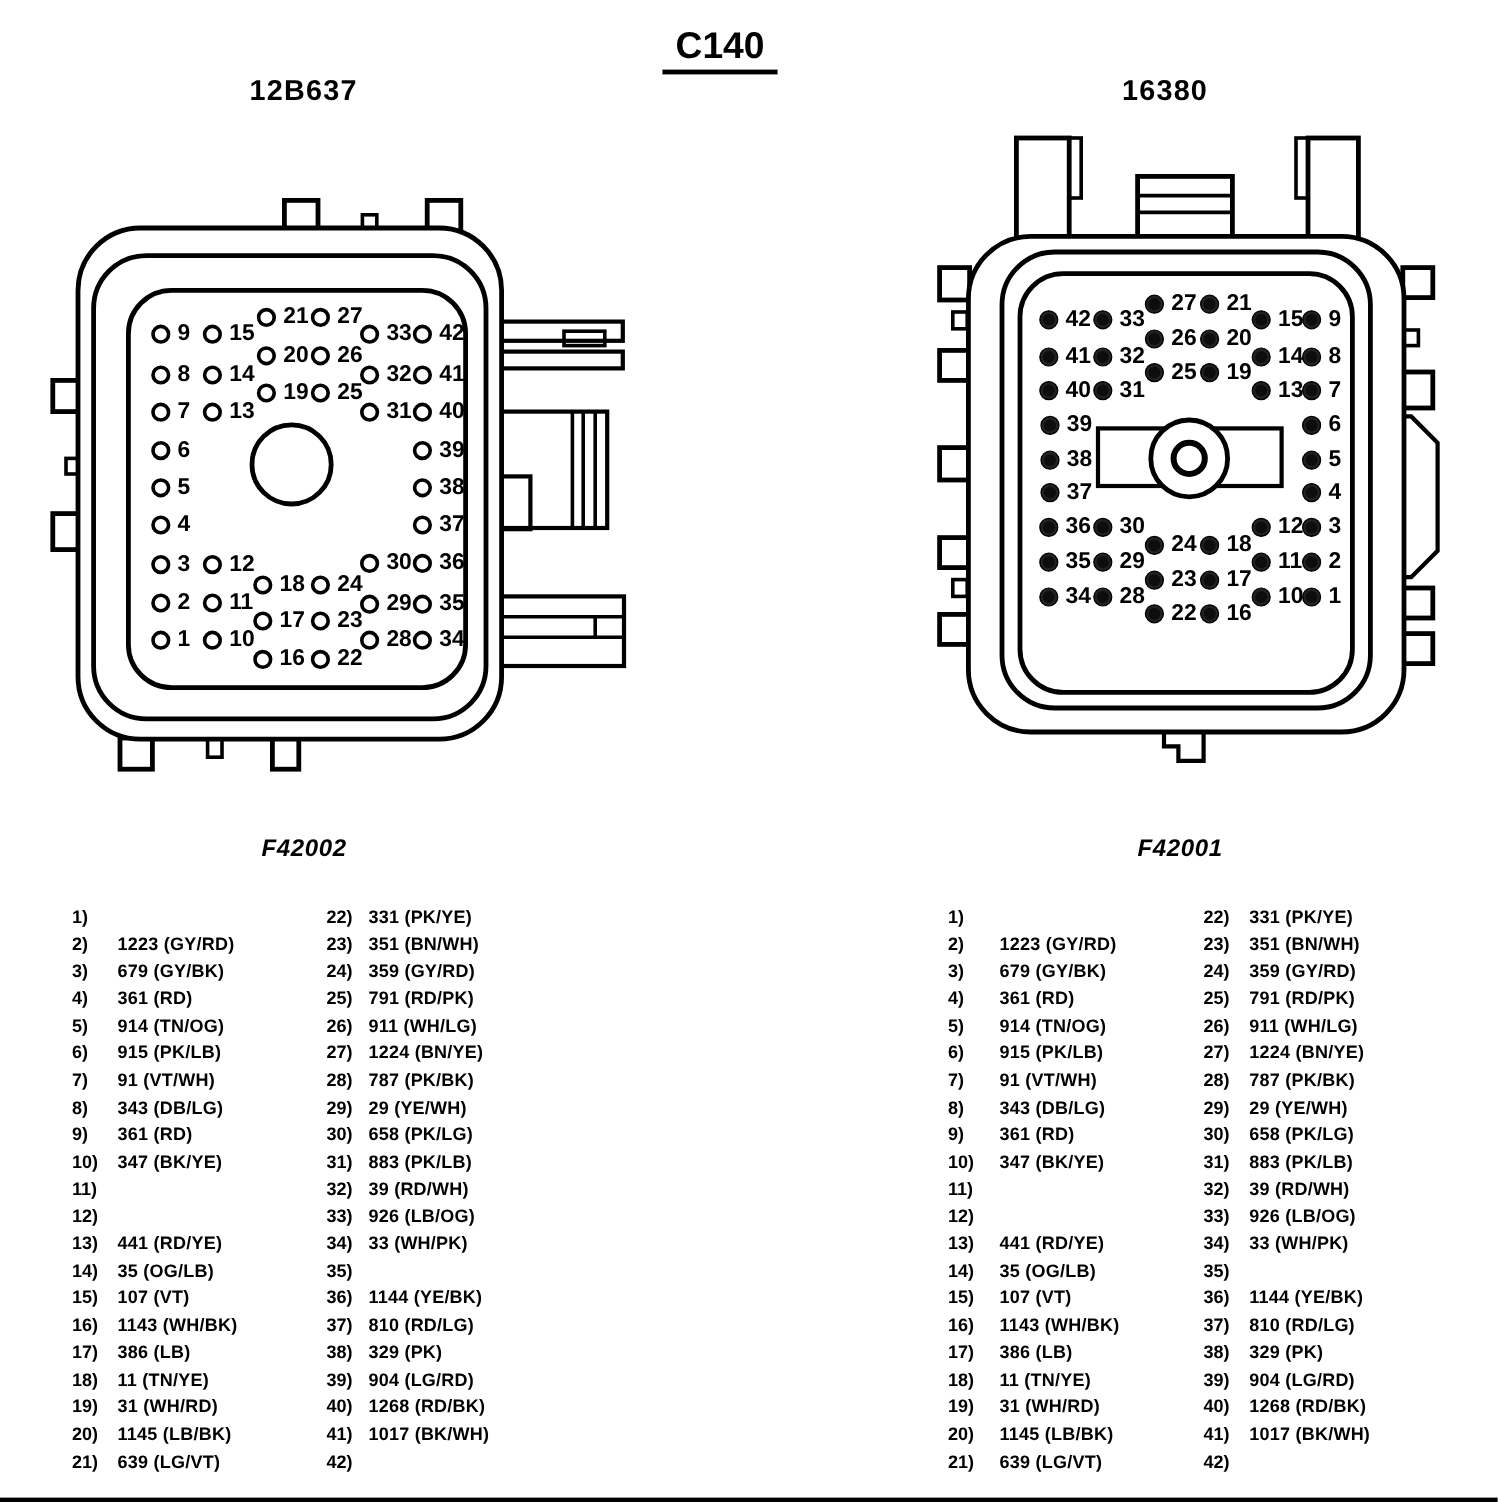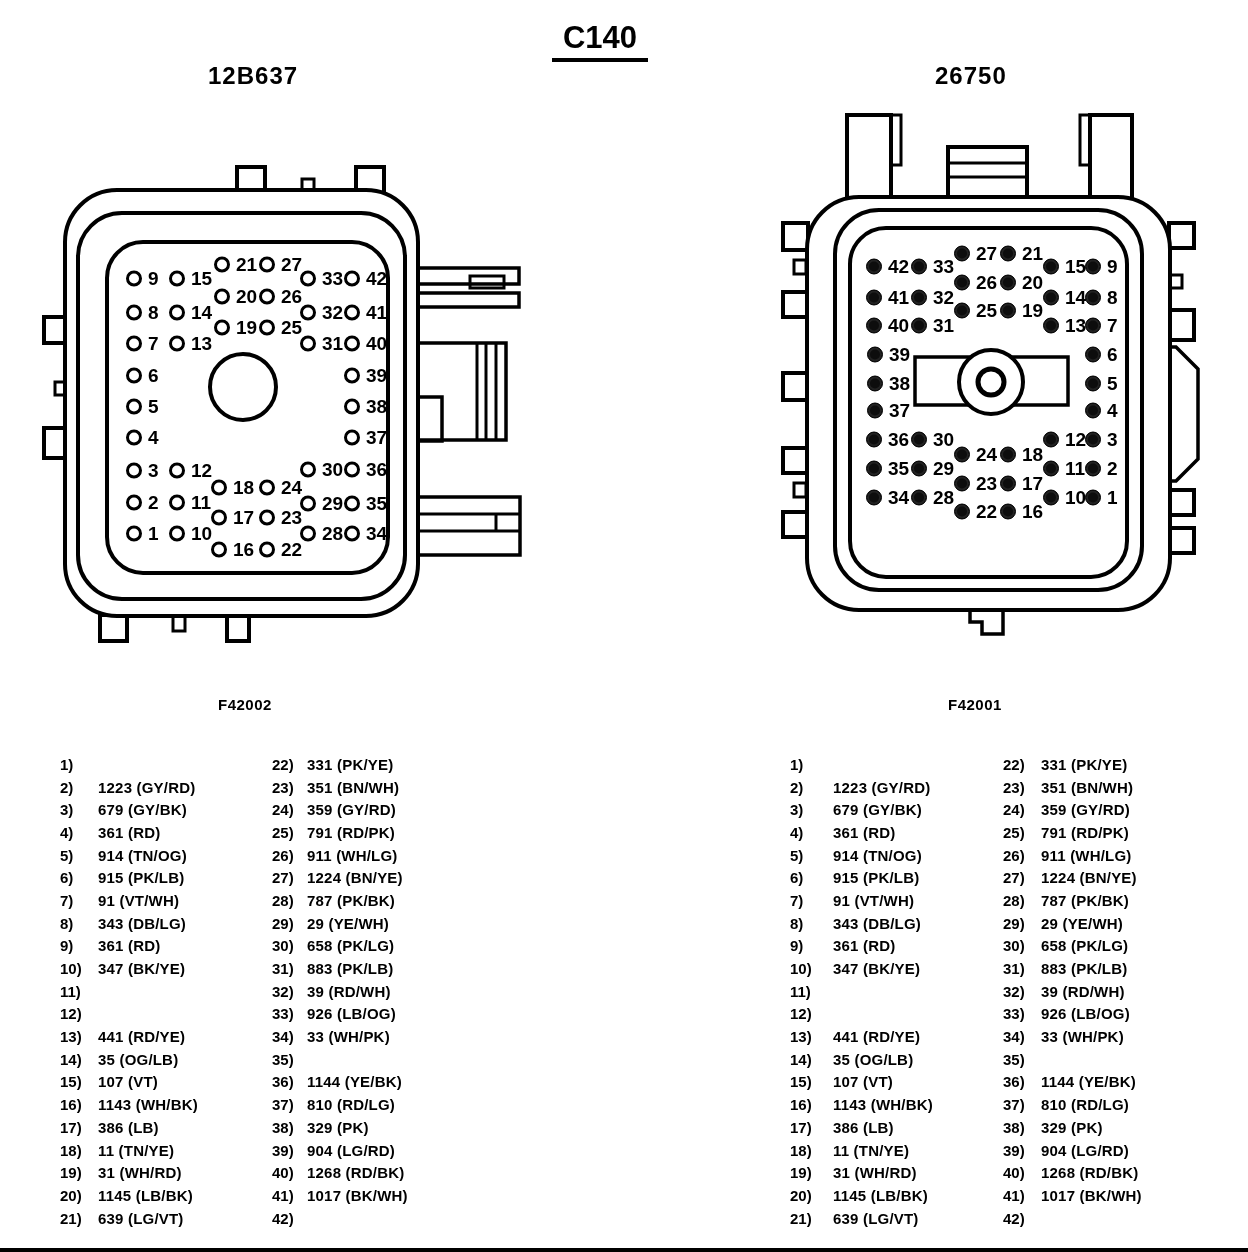--- a/index.html
+++ b/index.html
@@ -21,21 +21,21 @@
   .pin-field { position:absolute; left:0; top:0; right:0; bottom:0; }
 
   .pin { position:absolute; display:flex; align-items:center; gap:6px;
          transform:translateY(-50%); white-space:nowrap; }
   .pin-dot { display:block; box-sizing:border-box; border-radius:50%; flex:0 0 auto; }
   .pin.open   .pin-dot { width:16px; height:16px; border:3.5px solid #000; background:#fff; }
   .pin.filled .pin-dot { width:16px; height:16px; background:#0d0d0d; border:1px solid #000;
                          box-shadow:inset 0 0 0 2px #222; }
   .pin-num { font-size:19px; font-weight:bold; line-height:1; }
 
-  .fig-id { position:absolute; font-size:15px; font-weight:bold; letter-spacing:0.5px; }
+  .fig-id { position:absolute; font-size:20px; font-weight:bold; letter-spacing:0.5px;font-style:italic; }
   #fig-left  { left:218px; top:696px; }
   #fig-right { left:948px; top:696px; }
 
   .wire-col { position:absolute; top:753px; }
   #col-la { left:60px;  }
   #col-lb { left:272px; }
   #col-ra { left:790px; }
   #col-rb { left:1003px; }
   .wire-row { display:flex; align-items:center; height:22.7px; }
   .wn { width:38px; flex:0 0 auto; font-size:15px; font-weight:bold; }
@@ -46,21 +46,21 @@
   .scan-edge { position:absolute; left:0; right:0; bottom:0; height:4px; background:#000; }
 </style>
 </head>
 <body>
 
 <div class="page">
 
   <div class="page-title">C140</div>
 
   <div class="part-label" id="pl-left">12B637</div>
-  <div class="part-label" id="pl-right">26750</div>
+  <div class="part-label" id="pl-right">16380</div>
 
   <div class="connector" id="conn-left">
     <svg viewBox="0 0 520 545" width="520" height="545">
       <g fill="none" stroke="#000" stroke-width="4">
 
         <rect x="197" y="57" width="28" height="26"></rect>
         <rect x="262" y="69" width="12" height="14" stroke-width="3"></rect>
         <rect x="316" y="57" width="28" height="26"></rect>
 
         <rect x="60" y="505" width="27" height="26"></rect>

